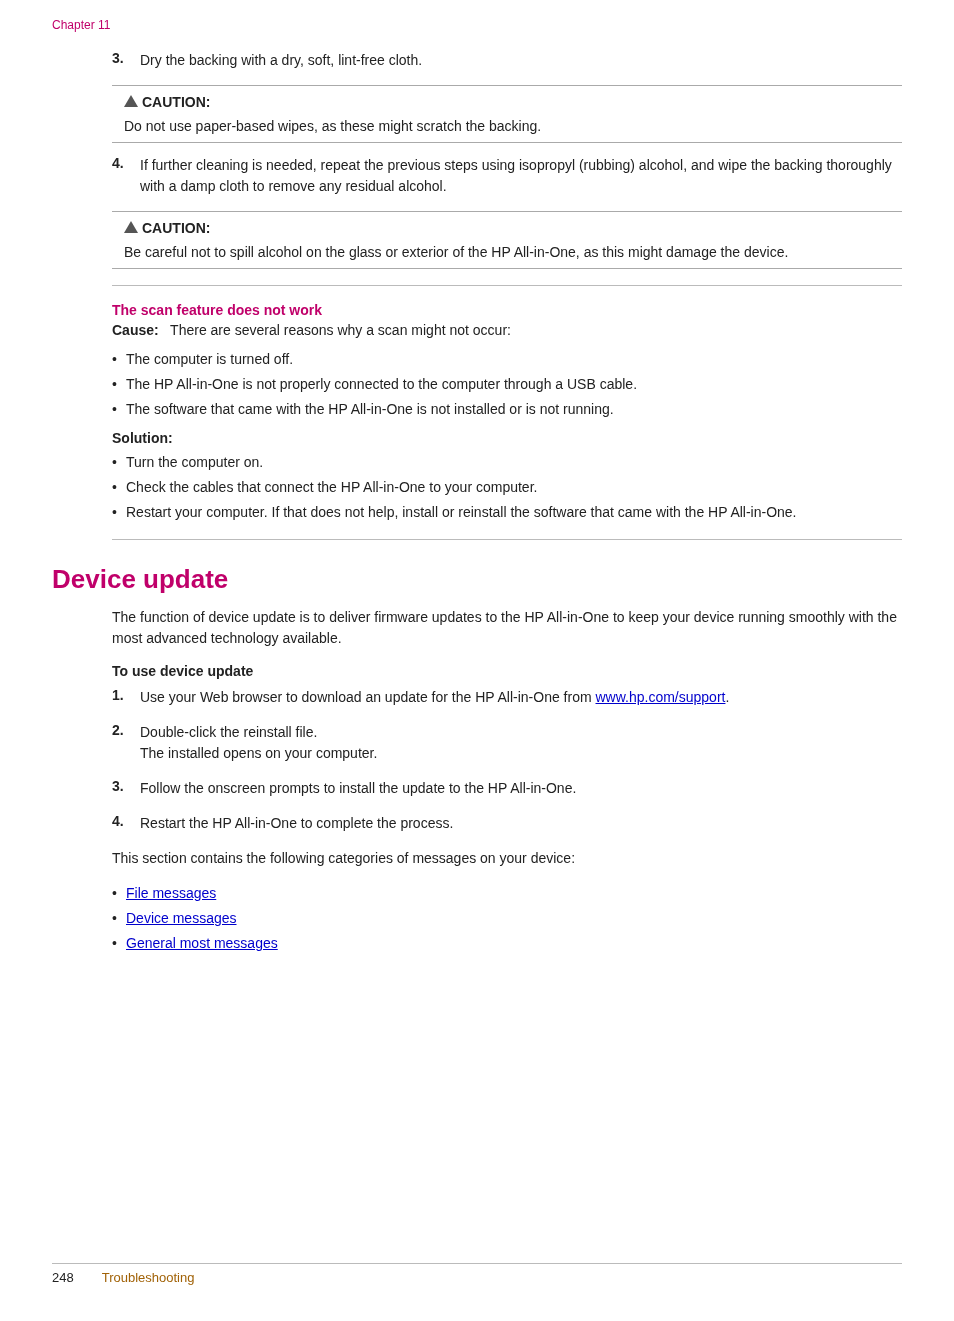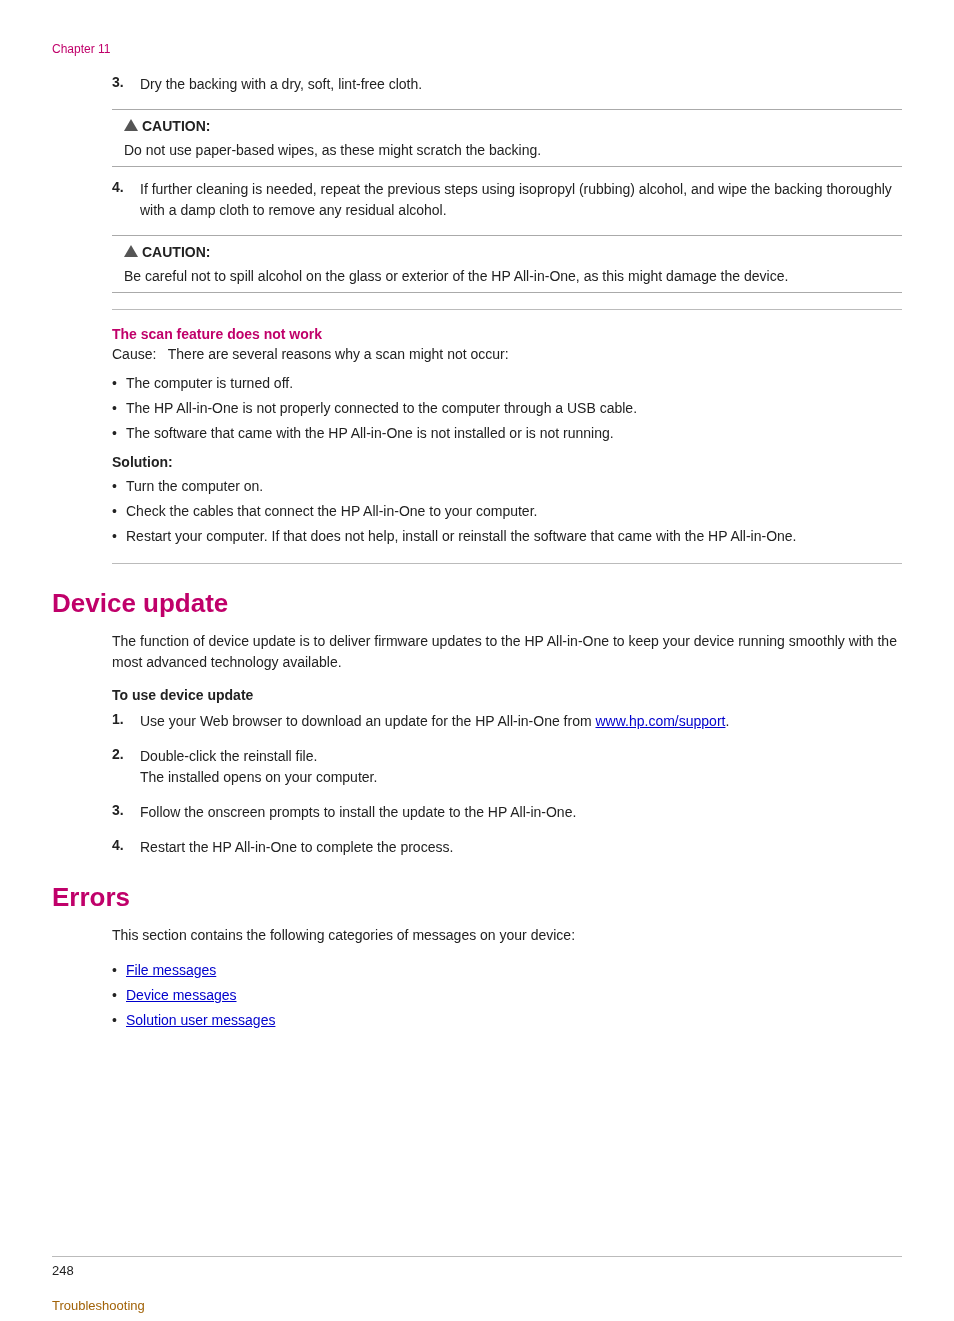--- a/index.html
+++ b/index.html
@@ -6,21 +6,21 @@
     body {
       font-family: Arial, Helvetica, sans-serif;
       font-size: 14px;
       color: #222;
       background: #fff;
       width: 954px;
       min-height: 1321px;
       position: relative;
     }
     .page {
-      padding: 42px 52px 60px 52px;
+      padding: 18px 52px 60px 52px;
     }
     .chapter-label {
       color: #c0006a;
       font-size: 12px;
       margin-bottom: 18px;
     }
     .content-area {
       margin-left: 60px;
     }
     .step-row {
@@ -72,21 +72,21 @@
       color: #c0006a;
       font-weight: bold;
       font-size: 14px;
       margin-bottom: 2px;
     }
     .cause-row {
       margin-bottom: 8px;
       line-height: 1.5;
     }
     .cause-label {
-      font-weight: normal;
+      font-weight: bold;
     }
     .bullet-list {
       list-style: none;
       padding: 0;
       margin: 4px 0 10px 0;
     }
     .bullet-list li {
       padding-left: 14px;
       position: relative;
       margin-bottom: 4px;
@@ -114,28 +114,27 @@
     .subheading {
       font-weight: bold;
       margin-bottom: 8px;
     }
     .link {
       color: #0000cc;
       text-decoration: underline;
     }
     .footer-bar {
       position: absolute;
-      bottom: 8px;
+      bottom: 36px;
       left: 52px;
       right: 52px;
       border-top: 1px solid #bbb;
       padding-top: 6px;
       display: flex;
-      gap: 20px;
-      flex-direction: column;
+      gap: 28px;
     }
     .footer-page-num {
       color: #222;
       font-size: 13px;
     }
     .footer-section-title {
       color: #a16207;
       font-size: 13px;
     }
     .step-block {
@@ -234,32 +233,31 @@
       </div>
 
       <div class="step-row step-block">
         <span class="step-num">4.</span>
         <span class="step-text">Restart the HP All-in-One to complete the process.</span>
       </div>
     </div>
   </div>
 
   <div>
-    <div class="main-section-title">Errors</div>
     <div class="content-area">
       <p class="section-intro">This section contains the following categories of messages on your device:</p>
       <ul class="bullet-list">
         <li>
           <a class="link" href="#">File messages</a>
         </li>
         <li>
           <a class="link" href="#">Device messages</a>
         </li>
         <li>
-          <a class="link" href="#">Solution user messages</a>
+          <a class="link" href="#">General most messages</a>
         </li>
       </ul>
     </div>
   </div>
 
   <div class="footer-bar">
     <span class="footer-page-num">248</span>
     <span class="footer-section-title">Troubleshooting</span>
   </div>
 </div>

